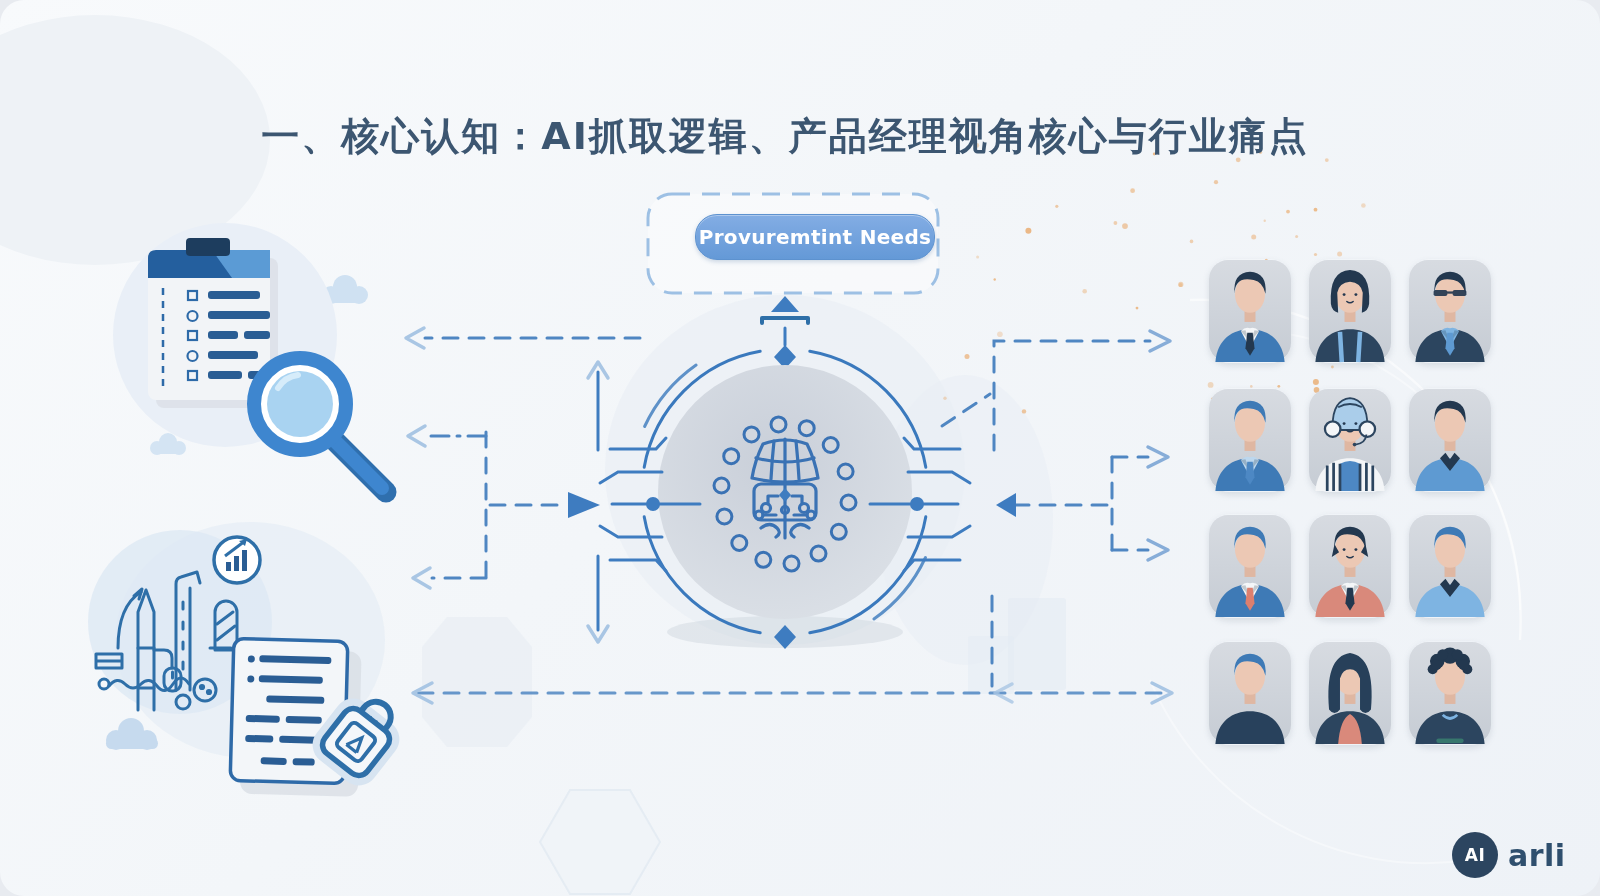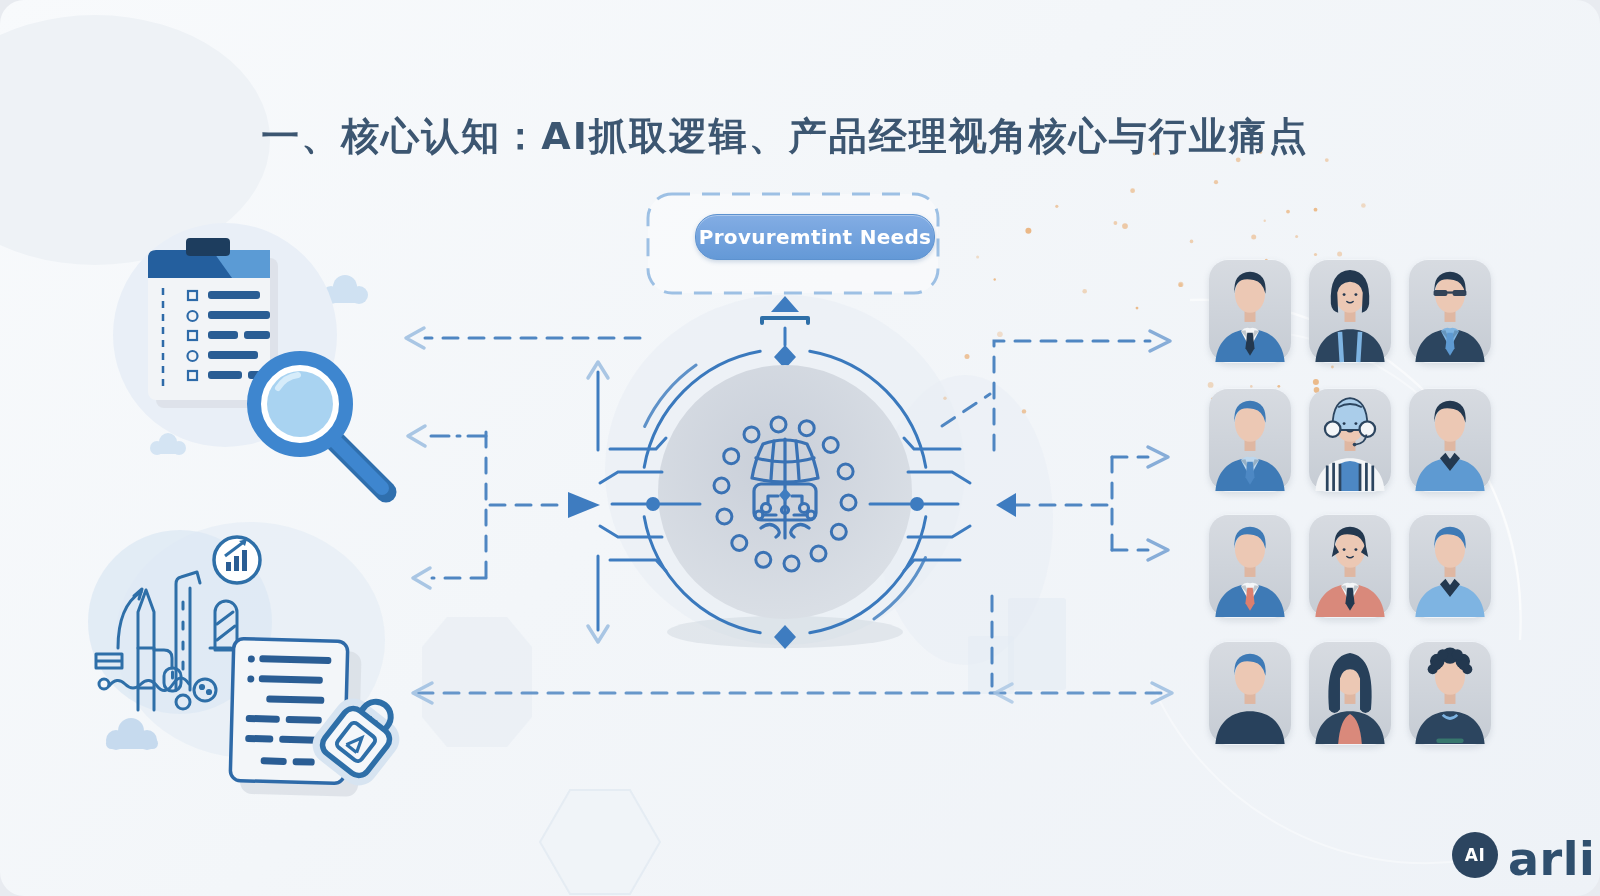--- a/index.html
+++ b/index.html
@@ -11,25 +11,25 @@
   .needs-pill{position:absolute;left:667px;top:214px;width:238px;height:44px;z-index:4;
     background:linear-gradient(180deg,#83ade4 0%,#6499d7 100%);
     border:1px solid #5d92cf;border-radius:22px;
     display:flex;align-items:center;justify-content:center;
     color:#ffffff;font-size:20px;font-weight:700;letter-spacing:.3px;
     box-shadow:0 2px 4px rgba(70,110,160,.25), inset 0 1px 0 rgba(255,255,255,.35);margin-left:28px;}
   #avatar-layer{position:absolute;left:0;top:0;width:1600px;height:896px;z-index:3;}
   .avatar-tile{position:absolute;width:82px;height:104px;border-radius:20px;
     box-shadow:0 3px 6px rgba(100,115,135,.18);}
   .avatar-tile svg{display:block;}
-  .logo{position:absolute;left:1452px;top:832px;z-index:4;display:flex;align-items:flex-start;gap:10px;}
+  .logo{position:absolute;left:1452px;top:832px;z-index:4;display:flex;align-items:center;gap:10px;}
   .logo-badge{width:46px;height:46px;border-radius:50%;background:#2c4560;
     display:flex;align-items:center;justify-content:center;
     color:#fff;font-size:17px;font-weight:700;letter-spacing:.5px;}
-  .logo-name{font-size:46px;font-weight:700;color:#2f4f6e;letter-spacing:.5px;}
+  .logo-name{font-size:30px;font-weight:700;color:#2f4f6e;letter-spacing:.5px;}
   
   .dash{stroke:#4f86c2;stroke-width:3;fill:none;stroke-dasharray:15 11;stroke-linecap:round;}
   .dashdot{stroke:#4f86c2;stroke-width:3;fill:none;stroke-dasharray:18 8 3 8;stroke-linecap:round;}
   .sol{stroke:#3e7cc0;stroke-width:3;fill:none;stroke-linecap:round;}
   .ah{stroke:#a9c6e4;stroke-width:3.5;fill:none;stroke-linecap:round;stroke-linejoin:round;}
   .ahd{stroke:#87add8;stroke-width:3.5;fill:none;stroke-linecap:round;stroke-linejoin:round;}
   .tri{fill:#3e7cc0;}
   .ring{stroke:#3a79bd;stroke-width:3;fill:none;stroke-linecap:round;}
   .ink{stroke:#2e6fa8;stroke-width:3;fill:none;stroke-linecap:round;stroke-linejoin:round;}
   .bar{fill:#2a5d94;}

